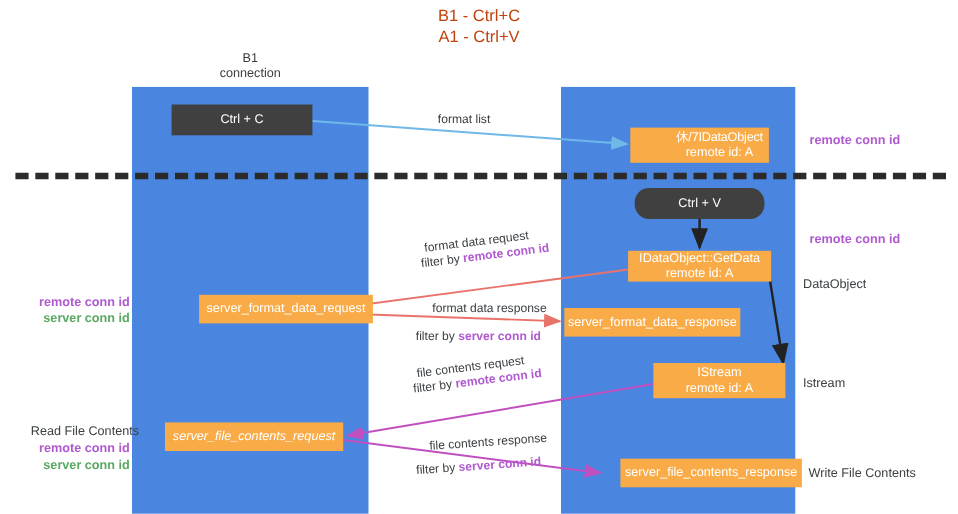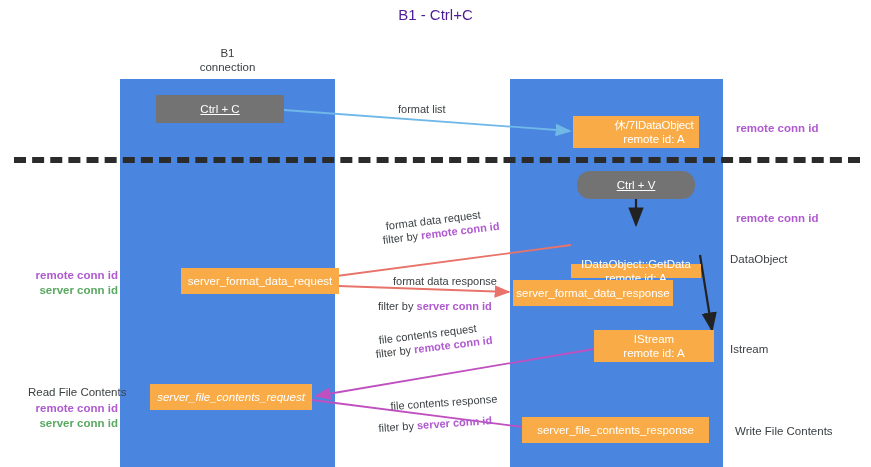--- a/index.html
+++ b/index.html
@@ -14,53 +14,53 @@
   #stage{position:absolute;left:0;top:0;width:871px;height:467px;}
 
   
   .col{position:absolute;background:#4a86e0;}
   #col-b1{left:120px;top:79px;width:215px;height:388px;}
   #col-a1{left:510px;top:79px;width:213px;height:388px;}
 
   
   #title{
     position:absolute;left:0;top:5px;width:871px;
-    text-align:center;font-size:15px;line-height:19px;color:#4c1d95;
+    text-align:center;font-size:15px;line-height:19px;color:#c2410c;
   }
   .col-head{
     position:absolute;text-align:center;font-size:11.5px;line-height:14px;color:#3c4043;
   }
   #head-b1{left:155px;top:46px;width:145px;}
   #head-a1{left:550px;top:46px;width:145px;}
 
   
   #divider{
     position:absolute;left:14px;top:157px;width:846px;height:0;
     border-top:6px dashed #2b2b2b;
   }
 
   
   .node{
     position:absolute;display:flex;flex-direction:column;
     align-items:center;justify-content:center;
     color:#ffffff;font-size:11.5px;line-height:14px;text-align:center;
     box-sizing:border-box;padding:2px 4px;
   }
-  .green{background:#737373;text-decoration:underline;}
+  .green{background:#404040;}
   .orange{background:#f9ab47;}
 
   #n-ctrlc{left:156px;top:95px;width:128px;height:28px;}
   #n-ctrlv{left:577px;top:171px;width:118px;height:28px;border-radius:13px;}
   #n-idataobject{left:573px;top:116px;width:126px;height:32px;padding-left:40px;}
-  #n-getdata{left:571px;top:228px;width:130px;height:14px;margin-top:36px;}
+  #n-getdata{left:571px;top:228px;width:130px;height:28px;}
   #n-istream{left:594px;top:330px;width:120px;height:32px;}
   #n-sfdreq{left:152px;top:268px;width:158px;height:26px;margin-left:29px;}
   #n-sfdresp{left:513px;top:280px;width:160px;height:26px;}
   #n-sfcreq{left:150px;top:384px;width:162px;height:26px;font-style:italic;}
-  #n-sfcresp{left:522px;top:417px;width:187px;height:26px;}
+  #n-sfcresp{left:564px;top:417px;width:165px;height:26px;}
   #n-idataobject .garbled{letter-spacing:-0.2px;}
 
   
   .side{position:absolute;font-size:11.5px;line-height:15px;}
   .bold{font-weight:bold;}
   .purple{color:#b05ad0;}
   .green-t{color:#5aa862;}
   .plain{color:#3c4043;}
   #s-remote1{left:736px;top:121px;}
   #s-remote2{left:736px;top:211px;}
@@ -92,20 +92,21 @@
 </head>
 <body>
 
 <div id="stage">
 
   <div class="col" id="col-b1"></div>
   <div class="col" id="col-a1"></div>
 
   <div id="title">
     <div>B1 - Ctrl+C</div>
+    <div>A1 - Ctrl+V</div>
   </div>
 
   <div class="col-head" id="head-b1">
     <div>B1</div>
     <div>connection</div>
   </div>
 
   <svg id="wires" viewBox="0 0 871 467">
     <defs>
       <marker id="ah-blue" markerWidth="9" markerHeight="7" refX="8" refY="3.5" orient="auto">

